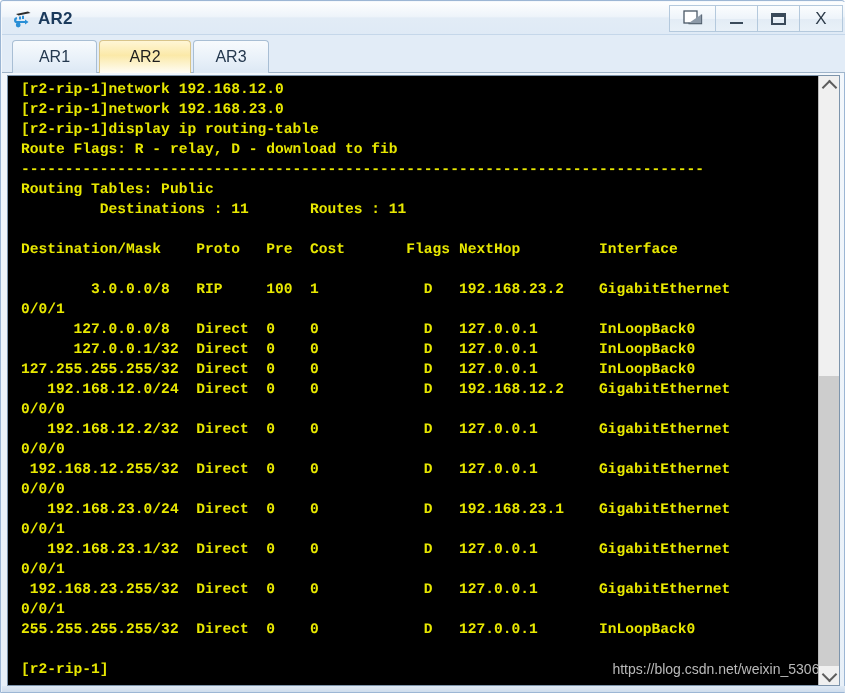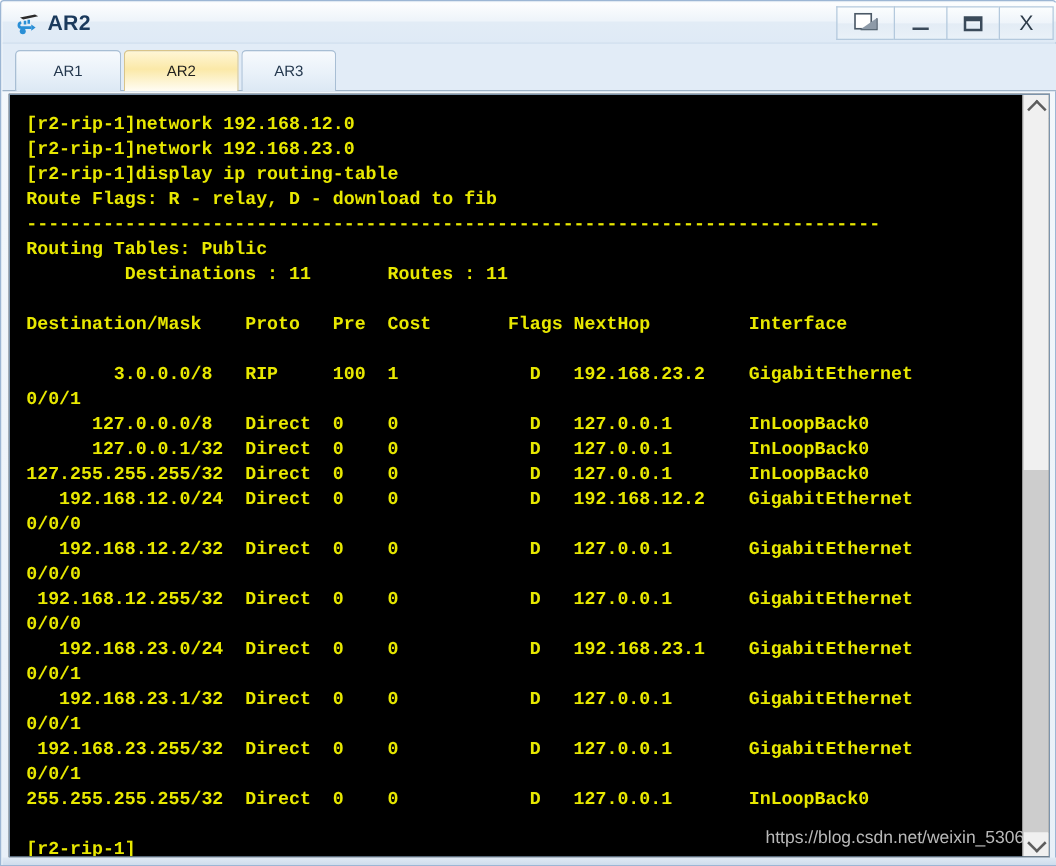--- a/index.html
+++ b/index.html
@@ -100,21 +100,21 @@
     box-sizing: border-box;
   }
   .tab {
     position: absolute;
     top: 5px;
     height: 33px;
     box-sizing: border-box;
     border: 1px solid #a8bed4;
     border-bottom: none;
     border-radius: 4px 4px 0 0;
-    font-size: 12px;
+    font-size: 16px;
     color: #24384e;
     display: flex;
     align-items: center;
     justify-content: center;
     background: linear-gradient(to bottom, #f7fafd 0%, #e9f1f9 55%, #dce8f4 100%);
   }
   .tab.active {
     background: linear-gradient(to bottom, #fff6d6 0%, #fbe9a8 45%, #fdf4d2 75%, #fffdf5 100%);
     border-color: #d8c48a;
     color: #1e1e1e;
@@ -136,21 +136,21 @@
     box-sizing: border-box;
     overflow: hidden;
   }
   #terminal {
     position: absolute;
     left: 0; top: 0;
     width: 810px;
     height: 609px;
     background: #000000;
     overflow: hidden;
-    padding: 14px 0 0 13px;
+    padding: 4px 0 0 13px;
     box-sizing: border-box;
   }
   #console-text {
     margin: 0;
     font-family: "Liberation Mono", "DejaVu Sans Mono", monospace;
     font-size: 14.6px;
     line-height: 20px;
     color: #e8e800;
     white-space: pre;
     letter-spacing: 0px;

